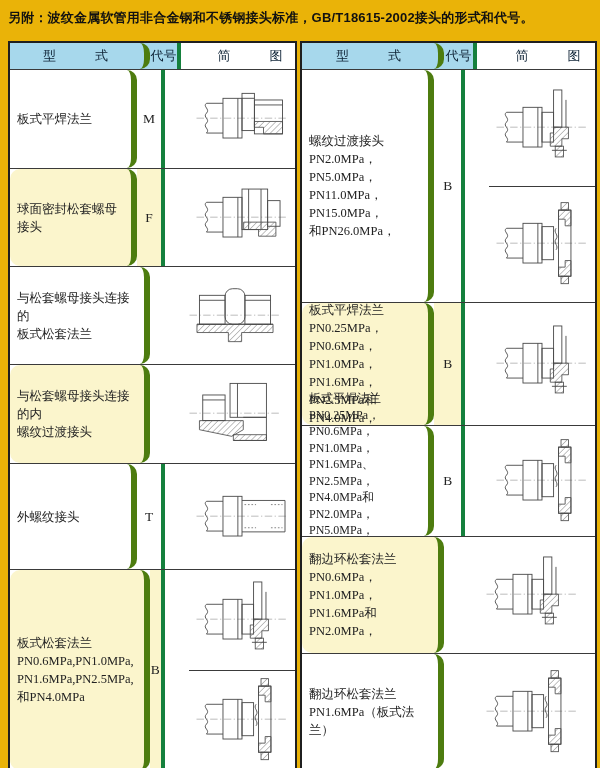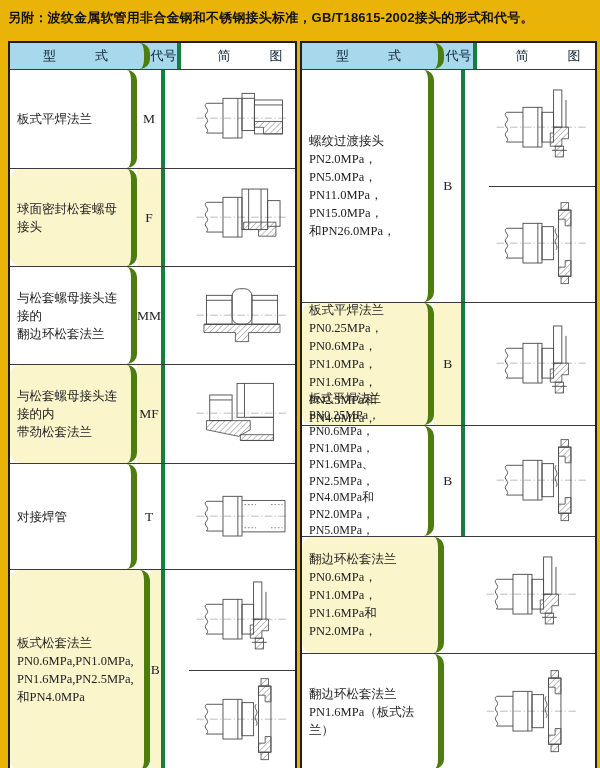--- a/index.html
+++ b/index.html
@@ -101,60 +101,58 @@
                 <line class="ln" x1="83" y1="17" x2="83" y2="66"></line>
                 <rect class="ln" x="91" y="31" width="15" height="31"></rect>
                 <path class="ht" d="M62,57 H101 V74 H80 V66 H62 Z"></path>
               </svg>
             </div>
         </div>
       </div>
 
       <div class="row" style="height:97px">
         <div class="cell c-type bg-w">与松套螺母接头连接的
-翻边环松套法兰</div>
-        <div class="cell c-code bg-w">MM</div>
+板式松套法兰</div>
         <div class="cell c-diag">
           <div class="diag">
               <svg viewBox="0 0 120 104" xmlns="http://www.w3.org/2000/svg">
                 <line class="cl" x1="5" y1="51" x2="115" y2="51"></line>
                 <rect class="ln" x="17" y="27" width="31" height="35"></rect>
                 <line class="ln" x1="17" y1="33" x2="48" y2="33"></line>
                 <rect class="ln" x="72" y="27" width="31" height="35"></rect>
                 <line class="ln" x1="72" y1="33" x2="103" y2="33"></line>
                 <rect class="ln" x="48" y="19" width="24" height="43" rx="9"></rect>
                 <line class="ln" x1="14" y1="62" x2="106" y2="62"></line>
                 <path class="ht" d="M14,62 H106 V72 H68 V83 H52 V72 H14 Z"></path>
               </svg>
             </div>
         </div>
       </div>
 
       <div class="row" style="height:98px">
         <div class="cell c-type bg-y">与松套螺母接头连接的内
-带劲松套法兰</div>
-        <div class="cell c-code bg-y">MF</div>
+螺纹过渡接头</div>
         <div class="cell c-diag">
           <div class="diag">
               <svg viewBox="0 0 120 104" xmlns="http://www.w3.org/2000/svg">
                 <line class="cl" x1="5" y1="51" x2="115" y2="51"></line>
                 <rect class="ln" x="21" y="29" width="27" height="31"></rect>
                 <line class="ln" x1="21" y1="35" x2="48" y2="35"></line>
                 <rect class="ln" x="54" y="15" width="44" height="41"></rect>
                 <line class="ln" x1="63" y1="15" x2="63" y2="56"></line>
                 <path class="ht" d="M17,60 H70 V71 L56,79 L17,71 Z"></path>
                 <path class="ln" d="M70,56 H98 V84 H58"></path>
                 <path class="ht" d="M58,77 H98 V84 H58 Z"></path>
               </svg>
             </div>
         </div>
       </div>
 
       <div class="row" style="height:105px">
-        <div class="cell c-type bg-w">对接焊管</div>
+        <div class="cell c-type bg-w">外螺纹接头</div>
         <div class="cell c-code bg-w">T</div>
         <div class="cell c-diag">
           <div class="diag">
               <svg viewBox="0 0 120 104" xmlns="http://www.w3.org/2000/svg">
                 <line class="cl" x1="5" y1="51" x2="115" y2="51"></line>
                 <path class="ln" d="M17,33 c-5,4 5,7 0,12 c-5,5 5,7 0,12 c-5,5 5,7 0,12"></path>
                 <line class="ln" x1="17" y1="33" x2="37" y2="33"></line>
                 <line class="ln" x1="17" y1="69" x2="37" y2="69"></line>
                 <rect class="ln" x="37" y="27" width="23" height="48"></rect>
                 <line class="ln" x1="55" y1="27" x2="55" y2="75"></line>

